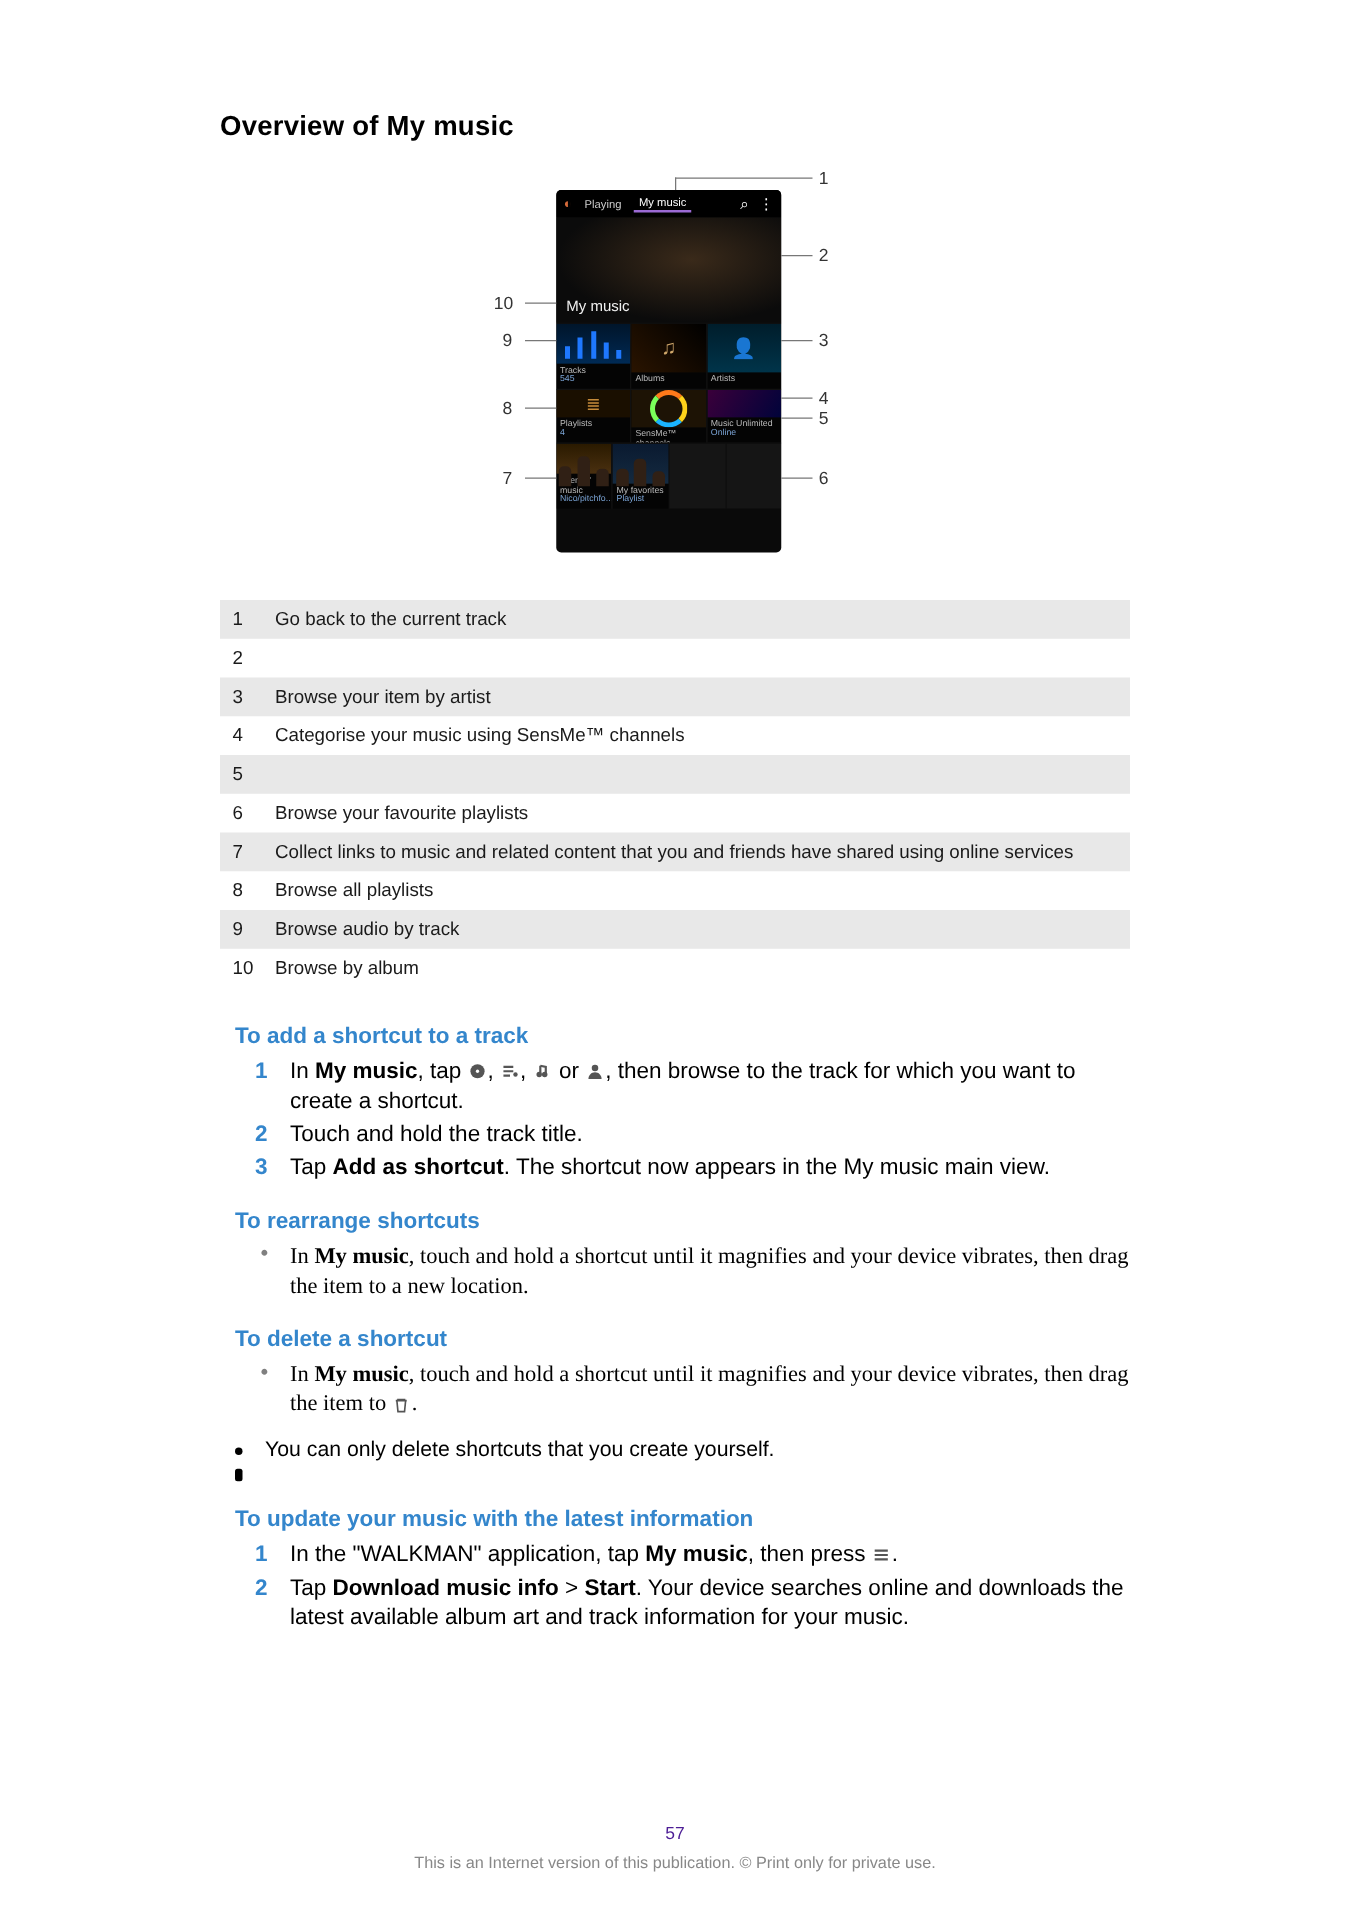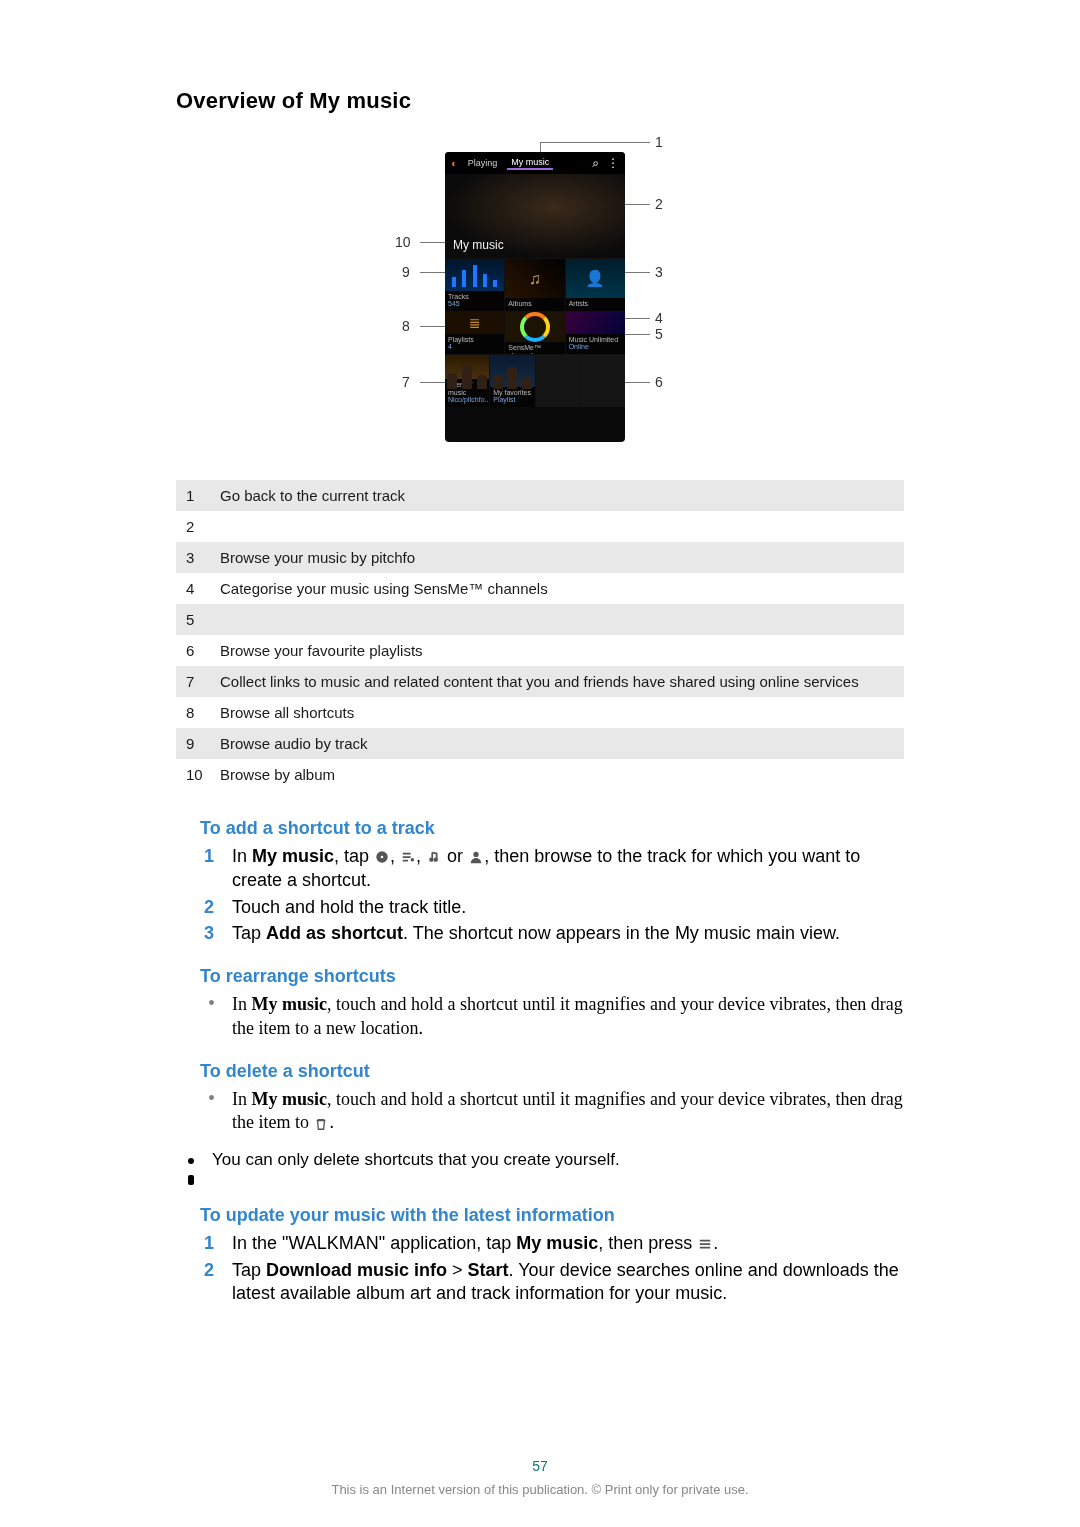--- a/index.html
+++ b/index.html
@@ -160,21 +160,21 @@
   }
   .legend .lrow:nth-child(odd) { background: #e8e8e8; }
   .legend .lrow .n { width: 34px; flex-shrink: 0; }
   .legend .lrow .t { flex: 1; }
 
   
   h3.tasktitle {
     font-size: 18px;
     font-weight: bold;
     color: #3486cc;
-    margin: 20px 0 6px 24px;
+    margin: 20px 0 6px 12px;
   }
   ol.steps, ul.steps {
     margin: 0 0 14px 0;
     padding-left: 28px;
     font-size: 18px;
     line-height: 1.32;
     color: #000;
   }
   ol.steps { list-style: none; }
   ol.steps li {
@@ -249,21 +249,21 @@
   }
   .inline-icon svg { width: 14px; height: 14px; }
 
   footer.page-foot {
     position: absolute;
     left: 0; right: 0;
     bottom: 30px;
     text-align: center;
     font-size: 14px;
   }
-  footer .pno { color: #0f766e; margin-bottom: 8px; }
+  footer .pno { color: #4c1d95; margin-bottom: 8px; }
   footer .copy { color: #888; font-size: 13px; }
 
   b { font-weight: bold; }
 </style>
 </head>
 <body>
 
 <div class="page">
 
   <h2 class="section-title">Overview of My music</h2>
@@ -397,40 +397,40 @@
   <div class="legend">
     <div class="lrow">
         <span class="n">1</span>
         <span class="t">Go back to the current track</span>
       </div>
     <div class="lrow">
         <span class="n">2</span>
       </div>
     <div class="lrow">
         <span class="n">3</span>
-        <span class="t">Browse your music by pitchfo</span>
+        <span class="t">Browse your item by artist</span>
       </div>
     <div class="lrow">
         <span class="n">4</span>
         <span class="t">Categorise your music using SensMe™ channels</span>
       </div>
     <div class="lrow">
         <span class="n">5</span>
       </div>
     <div class="lrow">
         <span class="n">6</span>
         <span class="t">Browse your favourite playlists</span>
       </div>
     <div class="lrow">
         <span class="n">7</span>
         <span class="t">Collect links to music and related content that you and friends have shared using online services</span>
       </div>
     <div class="lrow">
         <span class="n">8</span>
-        <span class="t">Browse all shortcuts</span>
+        <span class="t">Browse all playlists</span>
       </div>
     <div class="lrow">
         <span class="n">9</span>
         <span class="t">Browse audio by track</span>
       </div>
     <div class="lrow">
         <span class="n">10</span>
         <span class="t">Browse by album</span>
       </div>
   </div>

